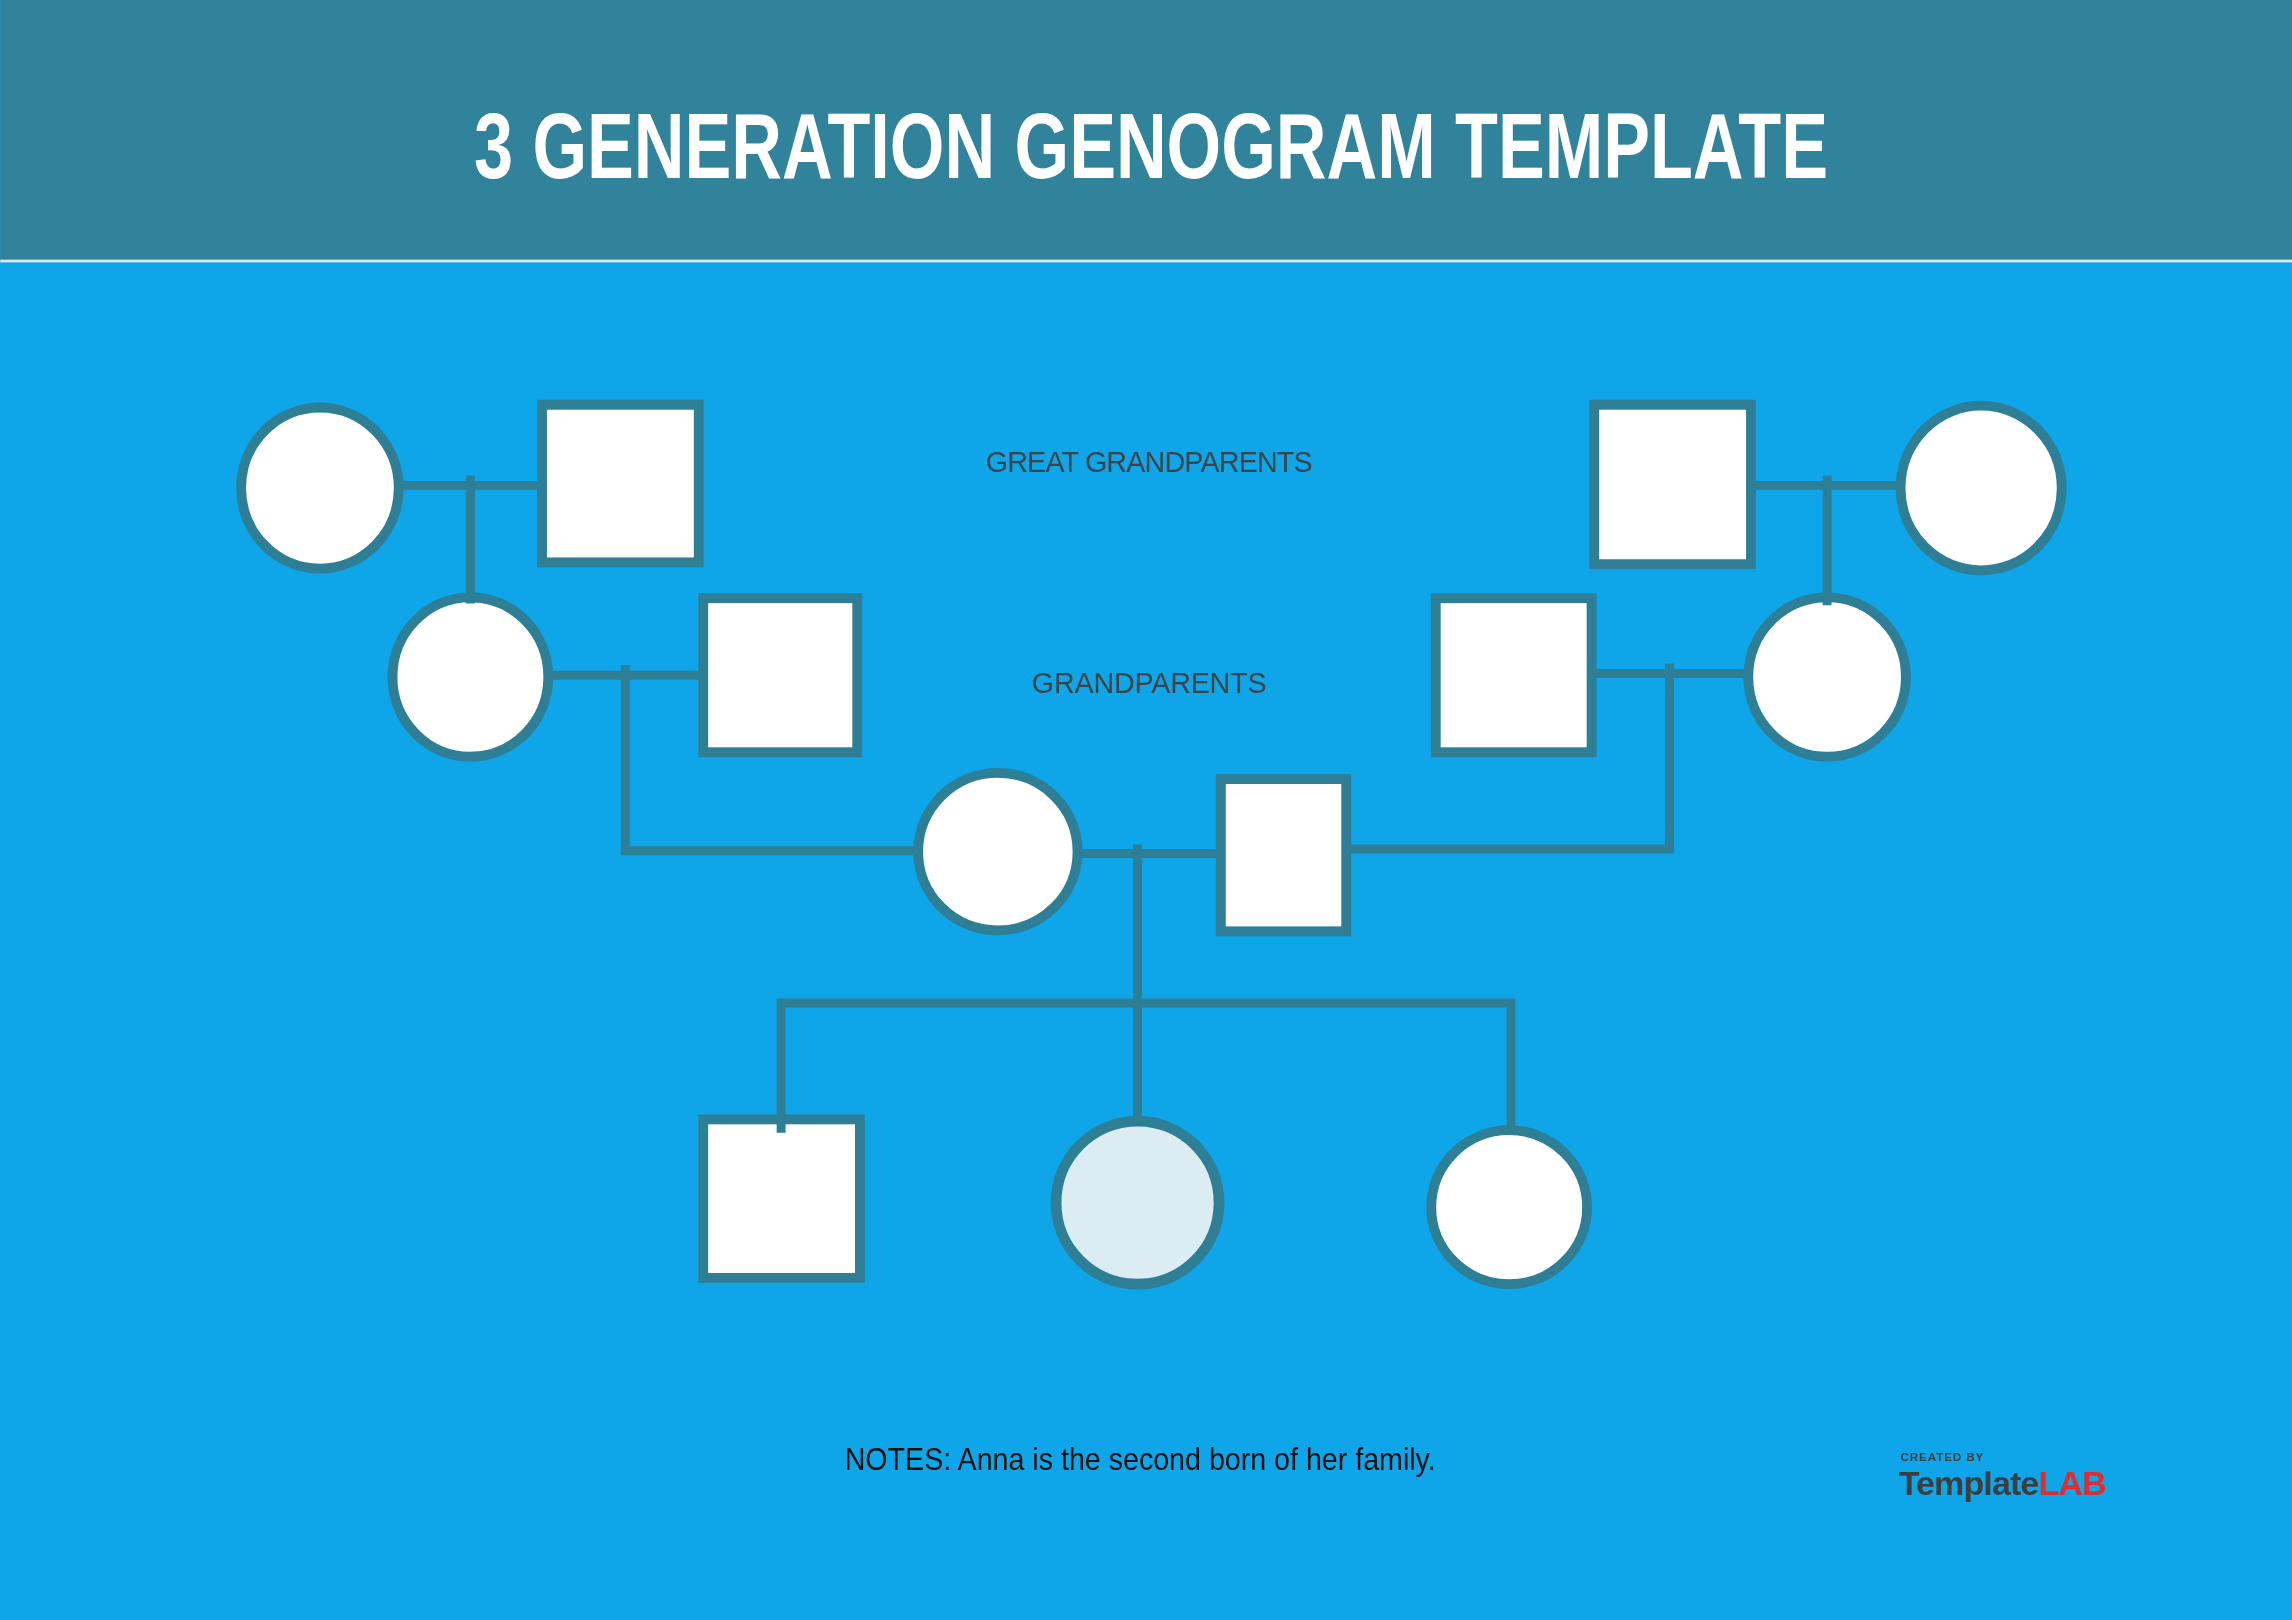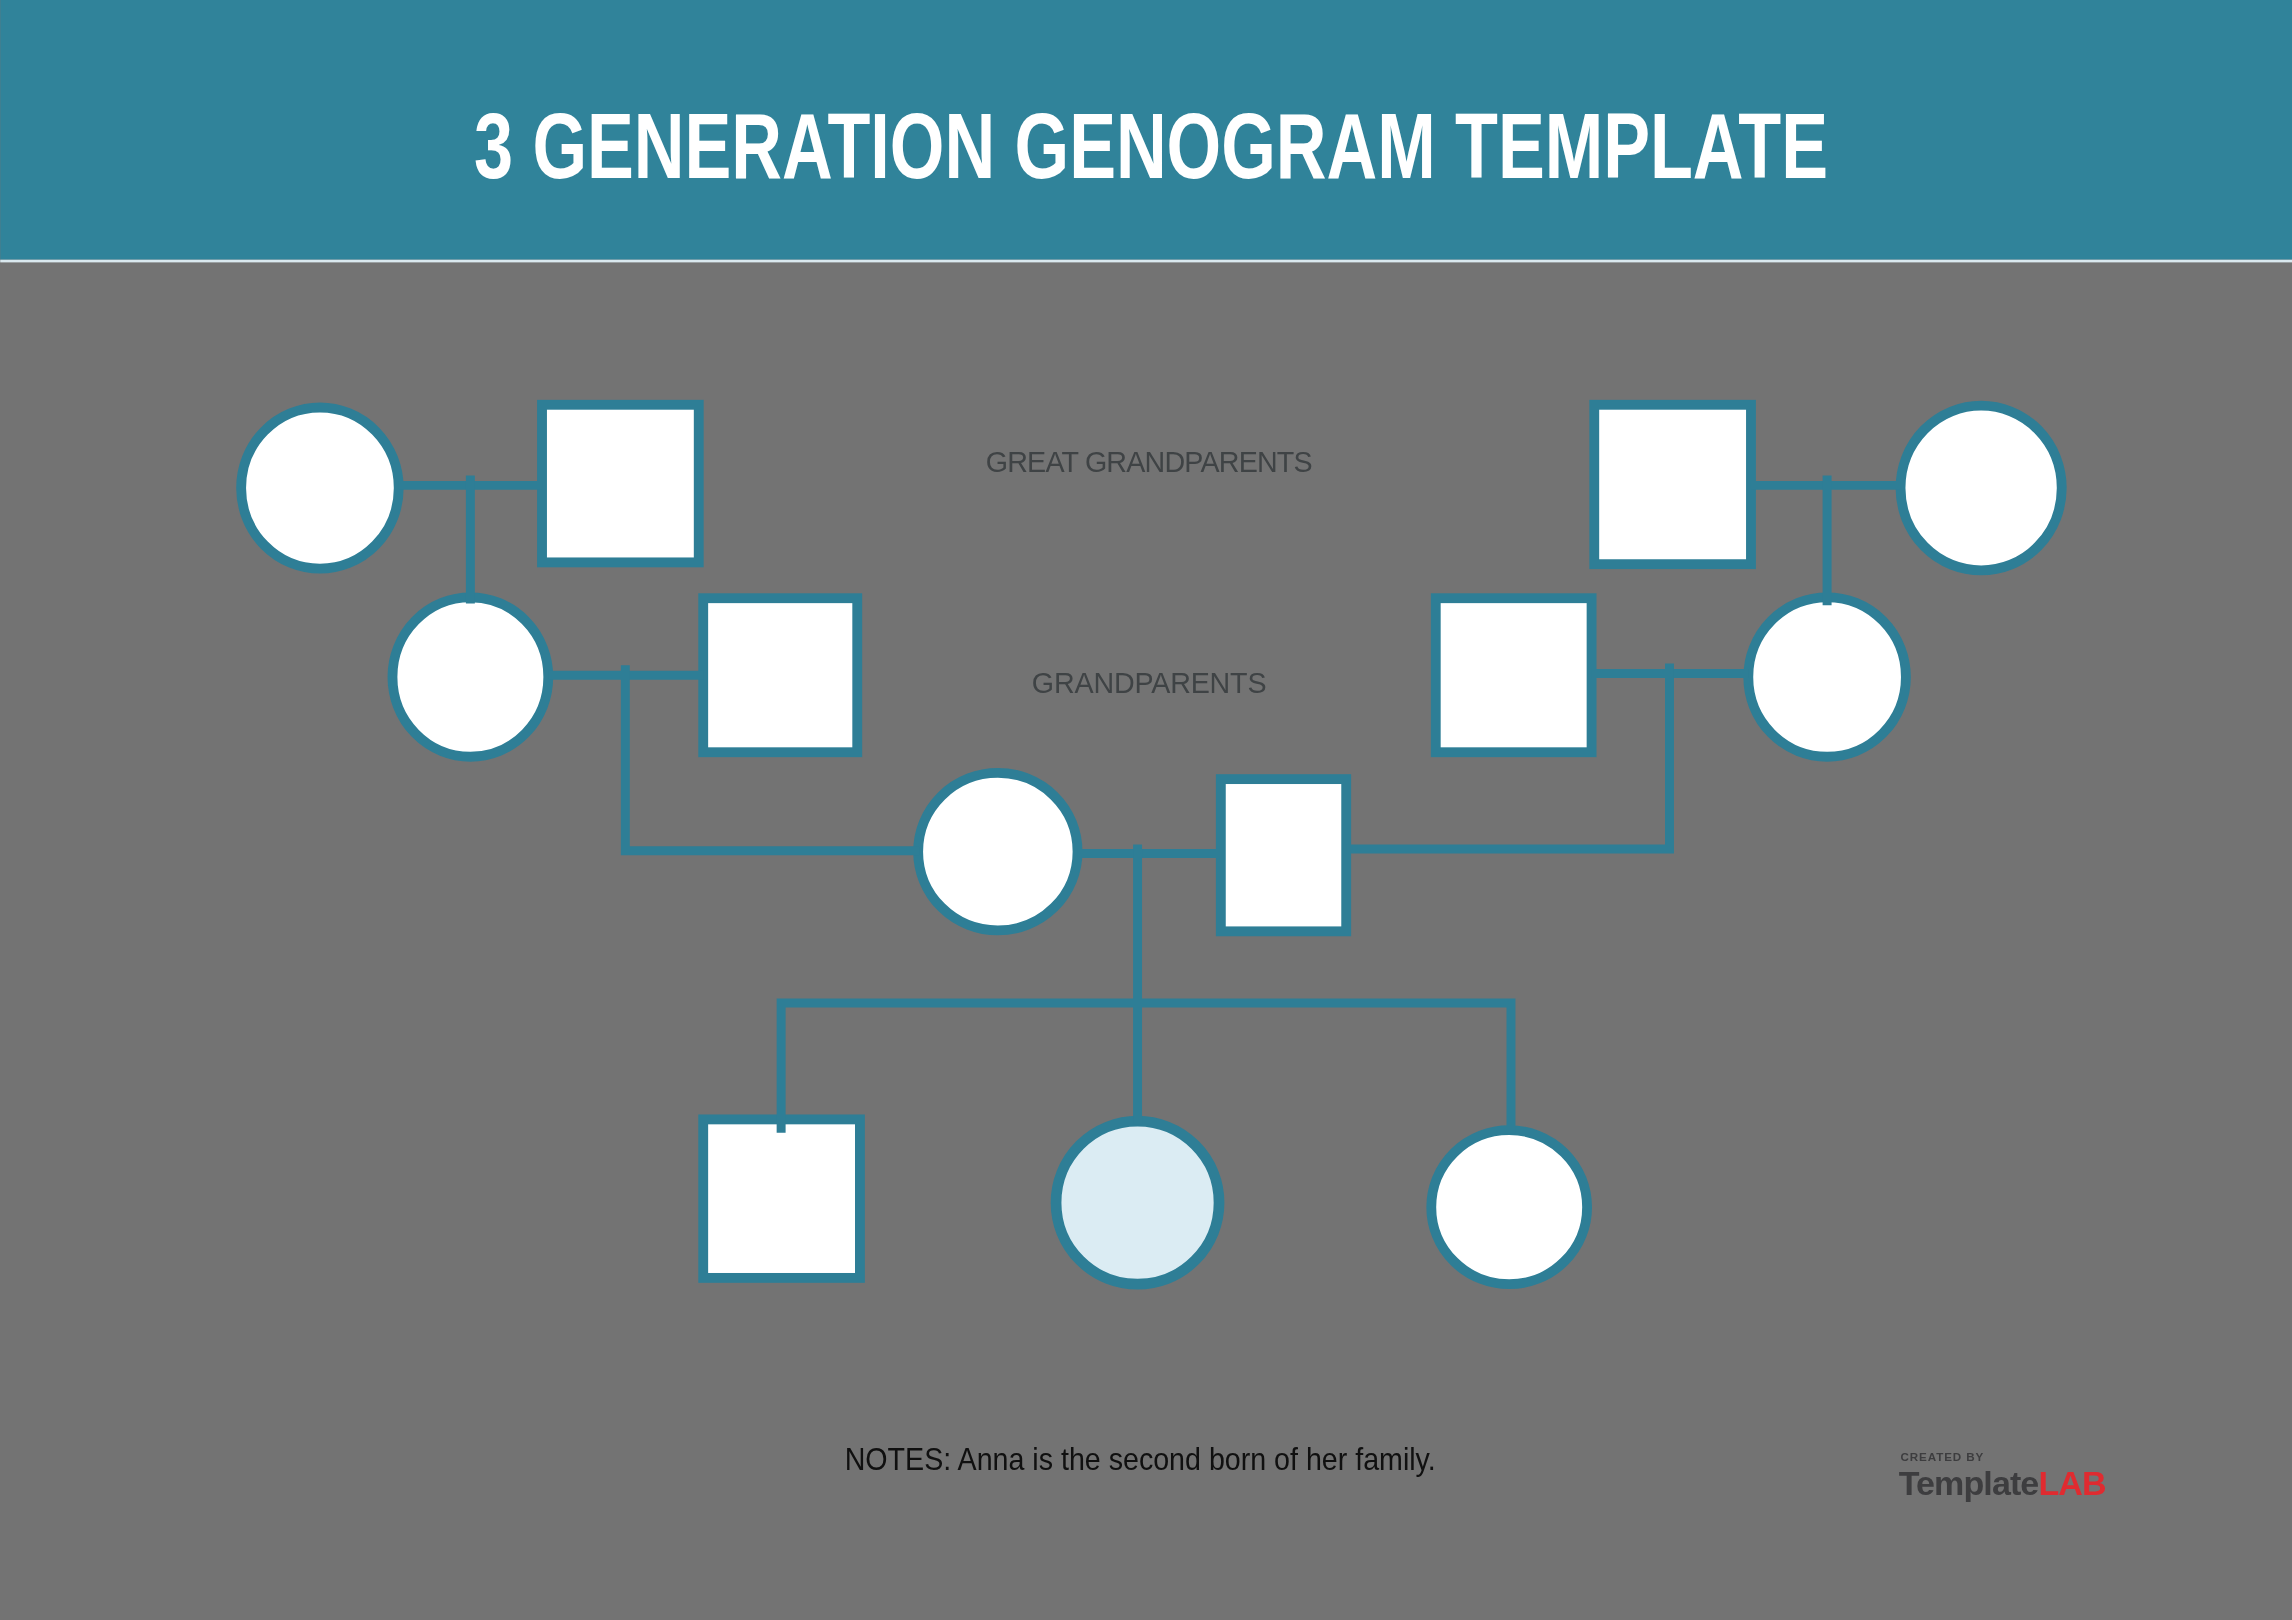--- a/index.html
+++ b/index.html
@@ -5,21 +5,21 @@
   html, body {
     margin: 0;
     padding: 0;
     background: #ffffff;
     font-family: "Liberation Sans", sans-serif;
   }
   .canvas {
     position: relative;
     width: 2293px;
     height: 1620px;
-    background: #737373;
+    background: #0ea5e9;
     overflow: hidden;
   }
   svg { display: block; }
   .title-text {
     font-family: "Liberation Sans", sans-serif;
     font-weight: bold;
   }
   .section-label {
     font-family: "Liberation Sans", sans-serif;
     font-weight: normal;

